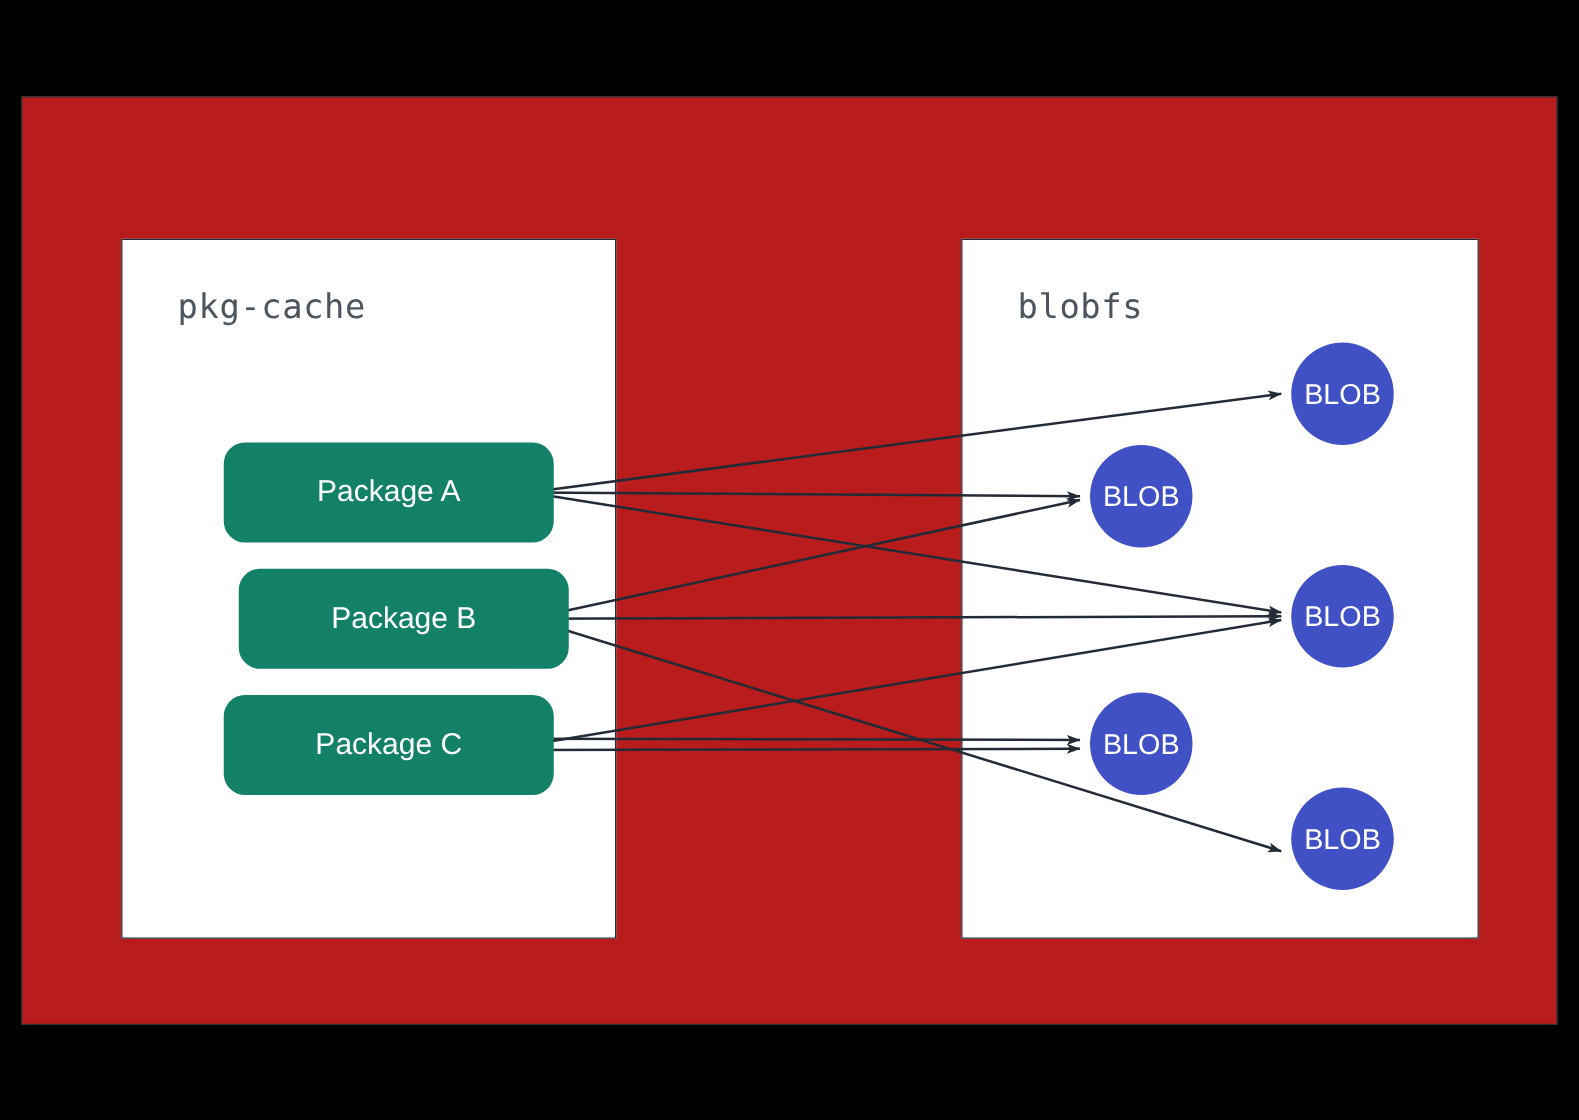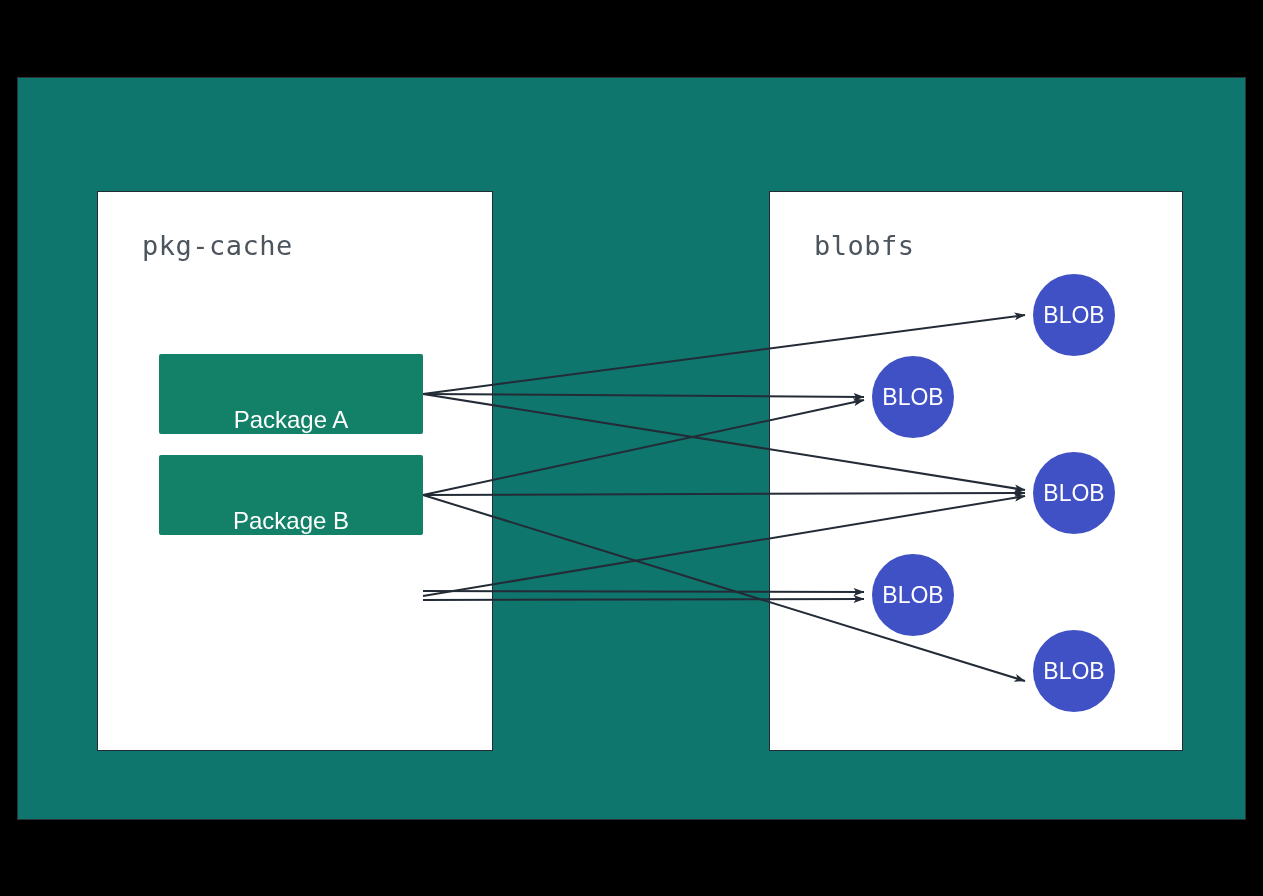--- a/index.html
+++ b/index.html
@@ -20,21 +20,21 @@
     background: #000000;
   }
 
   
   #canvas-panel {
     position: absolute;
     left: 17px;
     top: 77px;
     width: 1229px;
     height: 743px;
-    background: #0f766e;
+    background: #b91c1c;
     border: 1px solid #2b333d;
     box-sizing: border-box;
   }
 
   
   .group-box {
     position: absolute;
     background: #ffffff;
     border: 1px solid #232b36;
     box-sizing: border-box;
@@ -63,33 +63,34 @@
     letter-spacing: 0.5px;
     color: #4c555e;
     white-space: nowrap;
   }
 
   
   .pkg-node {
     position: absolute;
     width: 264px;
     height: 80px;
-    border-radius: 2px;
+    border-radius: 17px;
     background: #138068;
     color: #ffffff;
     display: flex;
-    align-items: flex-end;
+    align-items: center;
     justify-content: center;
     font-size: 24px;
     font-family: "Liberation Sans", sans-serif;
     box-sizing: border-box;
+    margin-left: 20px;
   }
 
   #pkg-a { left: 159px; top: 354px; }
-  #pkg-b { left: 159px; top: 455px; }
+  #pkg-b { left: 171px; top: 455px; }
   #pkg-c { left: 159px; top: 556px; }
 
   
   .blob-node {
     position: absolute;
     width: 82px;
     height: 82px;
     border-radius: 50%;
     background: #3f51c4;
     color: #ffffff;
@@ -158,20 +159,23 @@
     <path class="edge-path" d="M423,591 L864,592" marker-end="url(#arrowhead)"></path>
     <path class="edge-path" d="M423,600 L864,599" marker-end="url(#arrowhead)"></path>
   </svg>
 
   <div class="pkg-node" id="pkg-a">
     <span>Package A</span>
   </div>
   <div class="pkg-node" id="pkg-b">
     <span>Package B</span>
   </div>
+  <div class="pkg-node" id="pkg-c">
+    <span>Package C</span>
+  </div>
 
   <div class="blob-node" id="blob-1">
     <span>BLOB</span>
   </div>
   <div class="blob-node" id="blob-2">
     <span>BLOB</span>
   </div>
   <div class="blob-node" id="blob-3">
     <span>BLOB</span>
   </div>

